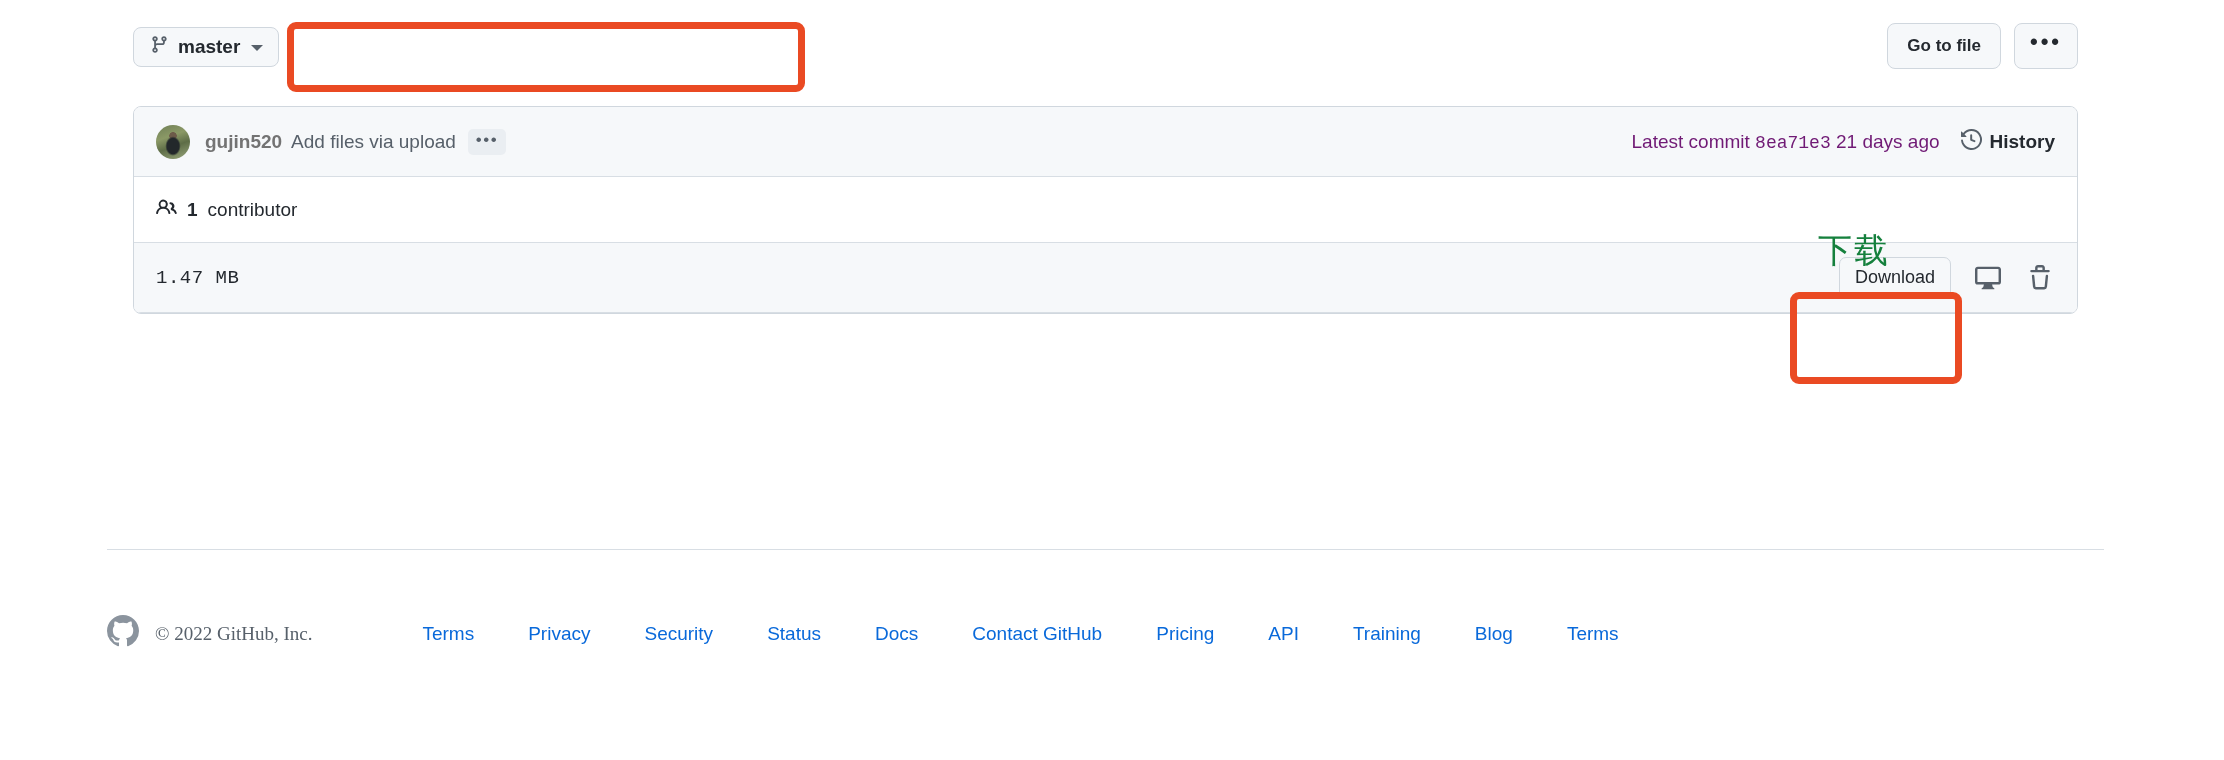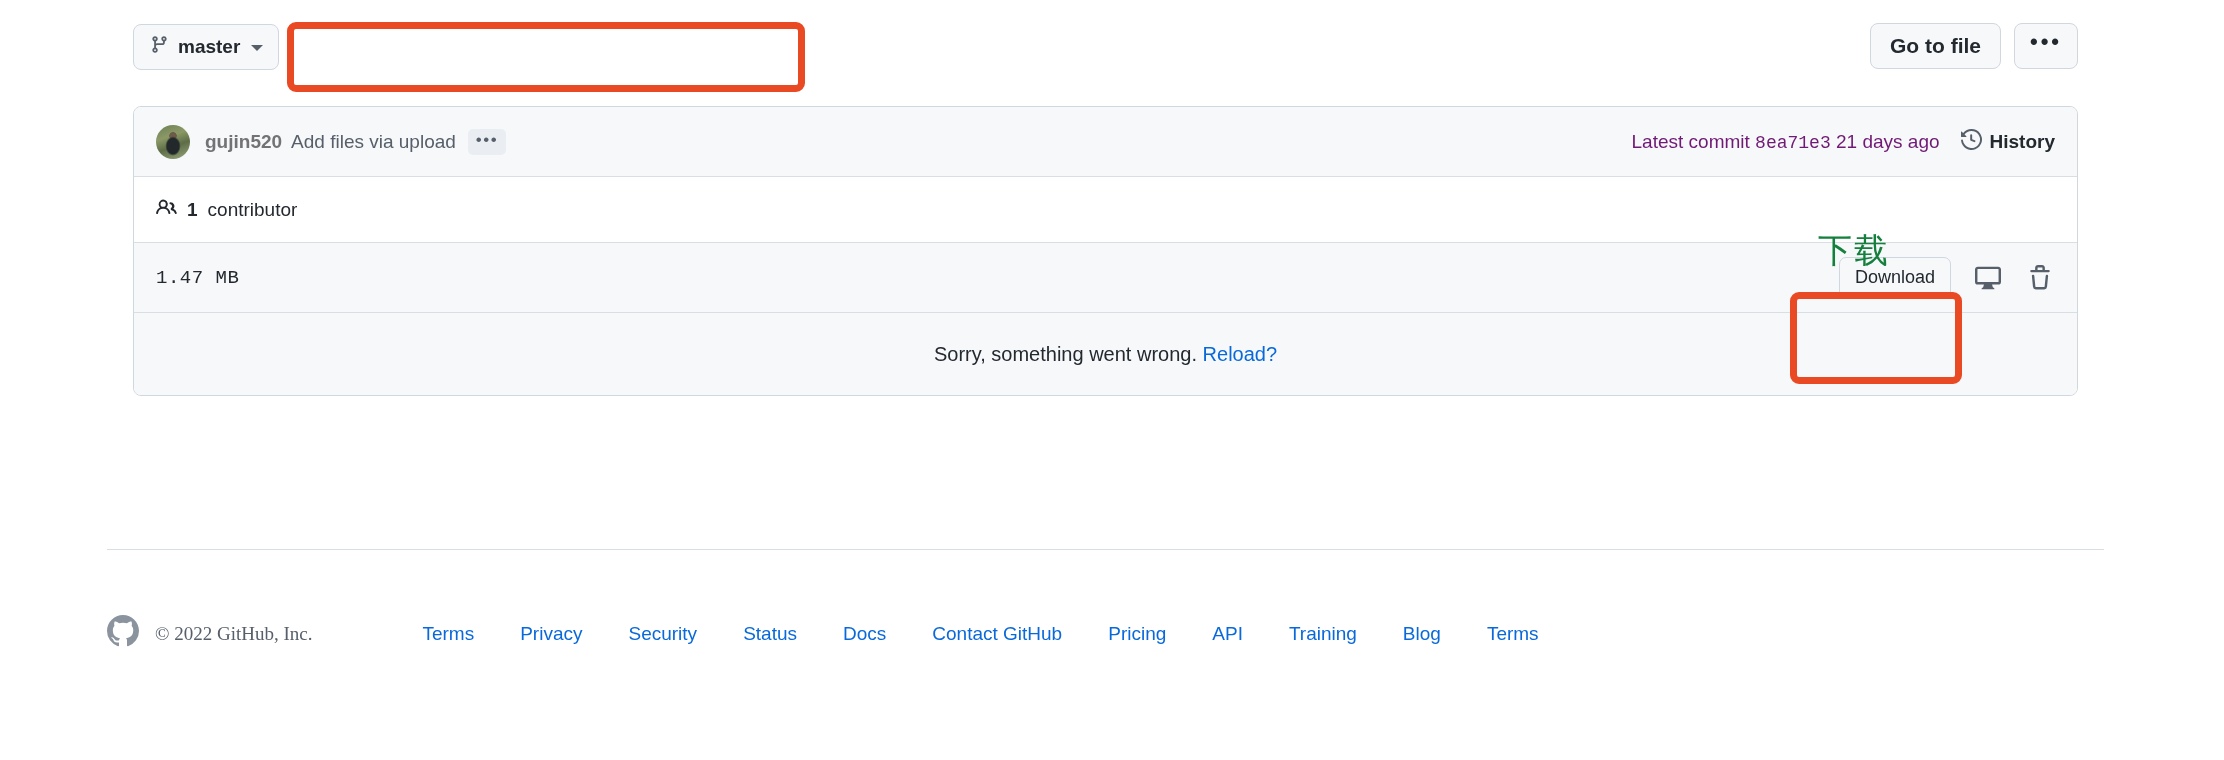--- a/index.html
+++ b/index.html
@@ -29,21 +29,21 @@
     top: 23px;
     width: 1945px;
     height: 48px;
     display: flex;
     align-items: center;
   }
   .branch-btn {
     display: flex;
     align-items: center;
     gap: 9px;
-    height: 46px;
+    height: 40px;
     padding: 0 15px 0 16px;
     border: 1px solid #d0d7de;
     border-radius: 8px;
     background: #f6f8fa;
     font-size: 19px;
     font-weight: 600;
     color: #24292f;
     box-sizing: border-box;
     white-space: nowrap;
   }
@@ -83,21 +83,21 @@
     align-items: center;
     gap: 13px;
   }
   .btn-plain {
     height: 46px;
     padding: 0 19px;
     border: 1px solid #d0d7de;
     border-radius: 8px;
     background: #f6f8fa;
     font-family: "Liberation Sans", sans-serif;
-    font-size: 21px;
+    font-size: 17px;
     font-weight: 600;
     color: #24292f;
     display: flex;
     align-items: center;
     justify-content: center;
     box-sizing: border-box;
     white-space: nowrap;
   }
   .btn-kebab {
     width: 64px;
@@ -287,21 +287,21 @@
     gap: 16px;
     font-size: 19px;
     color: #57606a;
     white-space: nowrap;
     font-family: Liberation Serif, serif;
   }
   .footer-links {
     display: flex;
     align-items: center;
     margin-left: 110px;
-    gap: 0;
+    gap: 8px;
   }
   .footer-links a {
     color: #0969da;
     text-decoration: none;
     font-size: 19px;
     white-space: nowrap;
     padding: 0 23px;
   }
   .footer-links a:first-child { padding-left: 0; }
 
@@ -406,23 +406,20 @@
           </svg>
         </span>
         <span class="icon-btn">
           <svg width="26" height="26" viewBox="0 0 16 16" fill="#57606a" aria-hidden="true">
             <path d="M11 1.75V3h2.25a.75.75 0 0 1 0 1.5H2.75a.75.75 0 0 1 0-1.5H5V1.75C5 .784 5.784 0 6.75 0h2.5C10.216 0 11 .784 11 1.75ZM4.496 6.675l.66 6.6a.25.25 0 0 0 .249.225h5.19a.25.25 0 0 0 .249-.225l.66-6.6a.75.75 0 0 1 1.492.149l-.66 6.6A1.748 1.748 0 0 1 10.595 15h-5.19a1.75 1.75 0 0 1-1.741-1.575l-.66-6.6a.75.75 0 1 1 1.492-.15ZM6.5 1.75V3h3V1.75a.25.25 0 0 0-.25-.25h-2.5a.25.25 0 0 0-.25.25Z"></path>
           </svg>
         </span>
       </div>
     </div>
 
-    <div class="box-row error-row">
-      <span class="error-text"><span>Sorry, something went wrong.</span> <a href="#">Reload?</a></span>
-    </div>
 
   </div>
 
   <div class="footer-divider"></div>
 
   <div class="footer">
     <span class="footer-copy">
       <span>
         <svg width="32" height="32" viewBox="0 0 16 16" fill="#8b949e" aria-hidden="true">
           <path d="M8 0c4.42 0 8 3.58 8 8a8.013 8.013 0 0 1-5.45 7.59c-.4.08-.55-.17-.55-.38 0-.27.01-1.13.01-2.2 0-.75-.25-1.23-.54-1.48 1.78-.2 3.65-.88 3.65-3.95 0-.88-.31-1.59-.82-2.15.08-.2.36-1.02-.08-2.12 0 0-.67-.22-2.2.82-.64-.18-1.32-.27-2-.27-.68 0-1.36.09-2 .27-1.53-1.03-2.2-.82-2.2-.82-.44 1.1-.16 1.92-.08 2.12-.51.56-.82 1.28-.82 2.15 0 3.06 1.86 3.75 3.64 3.95-.23.2-.44.55-.51 1.07-.46.21-1.61.55-2.33-.66-.15-.24-.6-.83-1.23-.82-.67.01-.27.38.01.53.34.19.73.9.82 1.13.16.45.68 1.31 2.69.94 0 .67.01 1.3.01 1.49 0 .21-.15.45-.55.38A7.995 7.995 0 0 1 0 8c0-4.42 3.58-8 8-8Z"></path>

